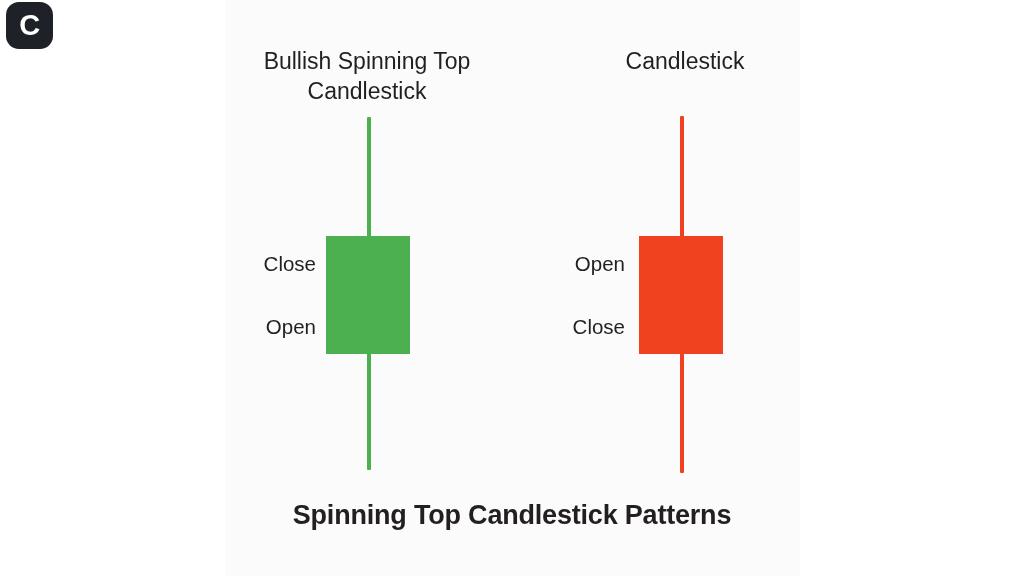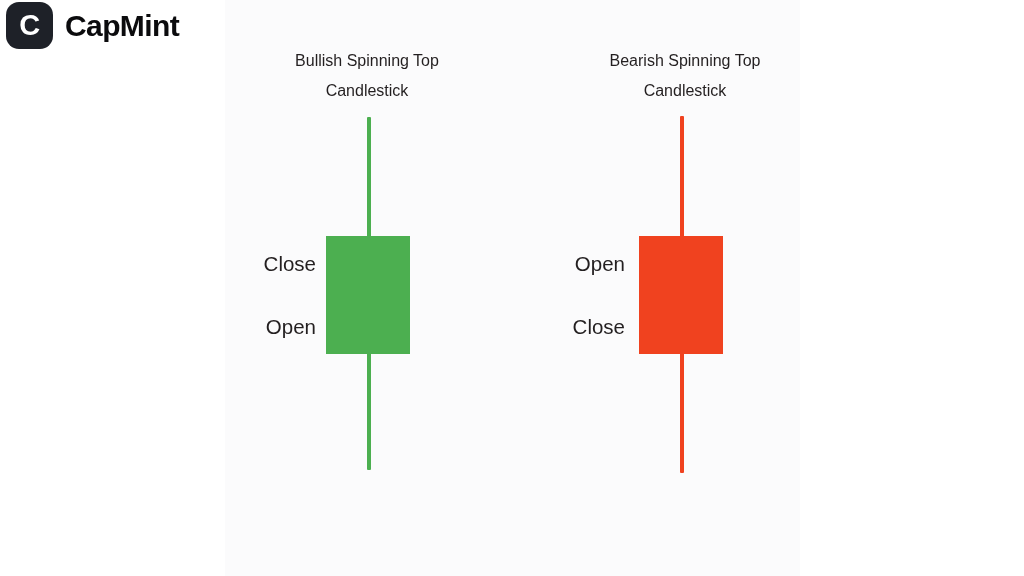--- a/index.html
+++ b/index.html
@@ -75,21 +75,21 @@
   }
   .candle-col.bullish { left: 222px; }
   .candle-col.bearish { left: 540px; }
 
   .candle-title {
     position: absolute;
     top: 46px;
     left: 0;
     width: 290px;
     text-align: center;
-    font-size: 16px;
+    font-size: 23px;
     line-height: 30px;
     color: #231f20;
     font-weight: 400;
   }
 
   
   .wick {
     position: absolute;
     width: 4px;
     border-radius: 1px;
@@ -154,39 +154,38 @@
 <body>
 
 <div class="page">
 
   <div class="diagram-panel"></div>
 
   <div class="brand">
     <div class="brand-mark">
       <span class="brand-mark-letter">C</span>
     </div>
-    <span class="brand-word">CapMint</span>
   </div>
 
   <div class="candle-col bullish">
     <div class="candle-title">
       <div>Bullish Spinning Top</div>
       <div>Candlestick</div>
     </div>
     <div class="wick"></div>
     <div class="body-box"></div>
     <div class="price-label top">Close</div>
     <div class="price-label bottom">Open</div>
   </div>
 
   <div class="candle-col bearish">
     <div class="candle-title">
-      <div>Bearish Spinning Top</div>
       <div>Candlestick</div>
     </div>
     <div class="wick"></div>
     <div class="body-box"></div>
     <div class="price-label top">Open</div>
     <div class="price-label bottom">Close</div>
   </div>
 
+  <div class="caption">Spinning Top Candlestick Patterns</div>
 
 </div>
 
 </body></html>

